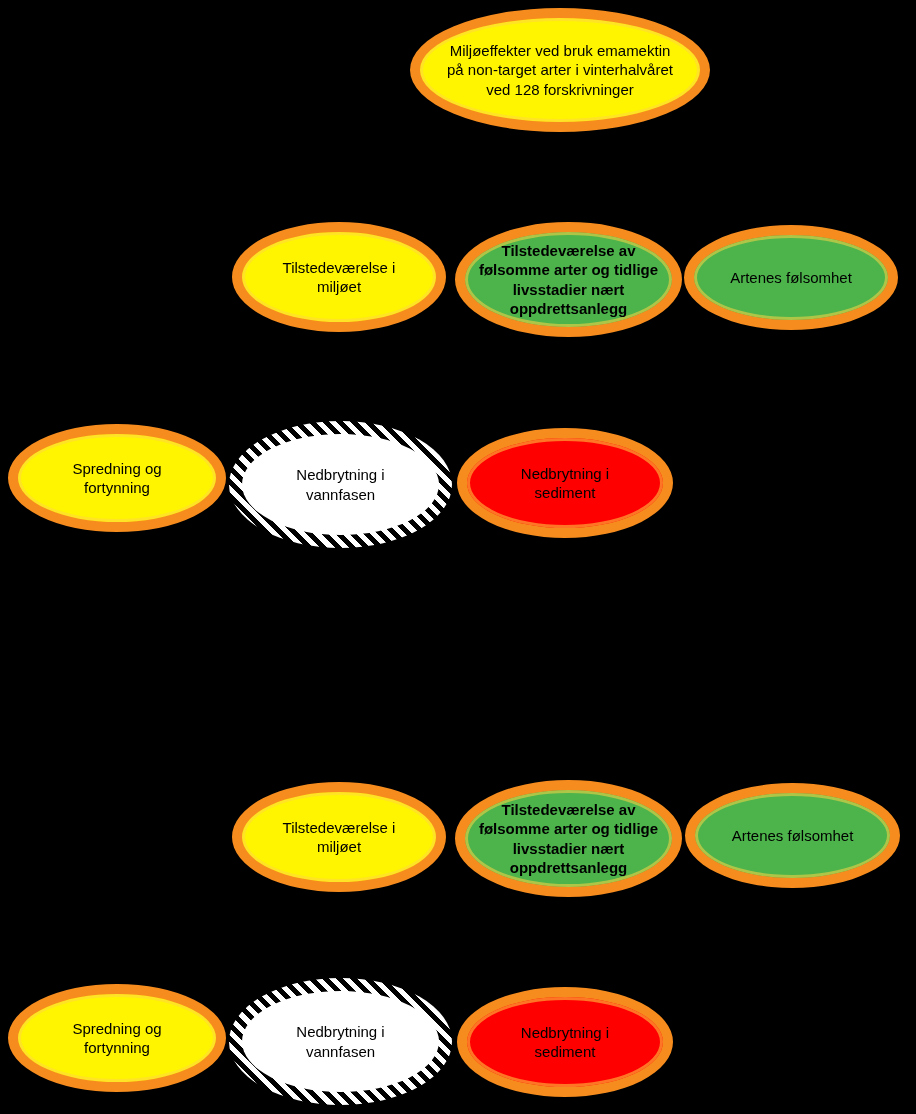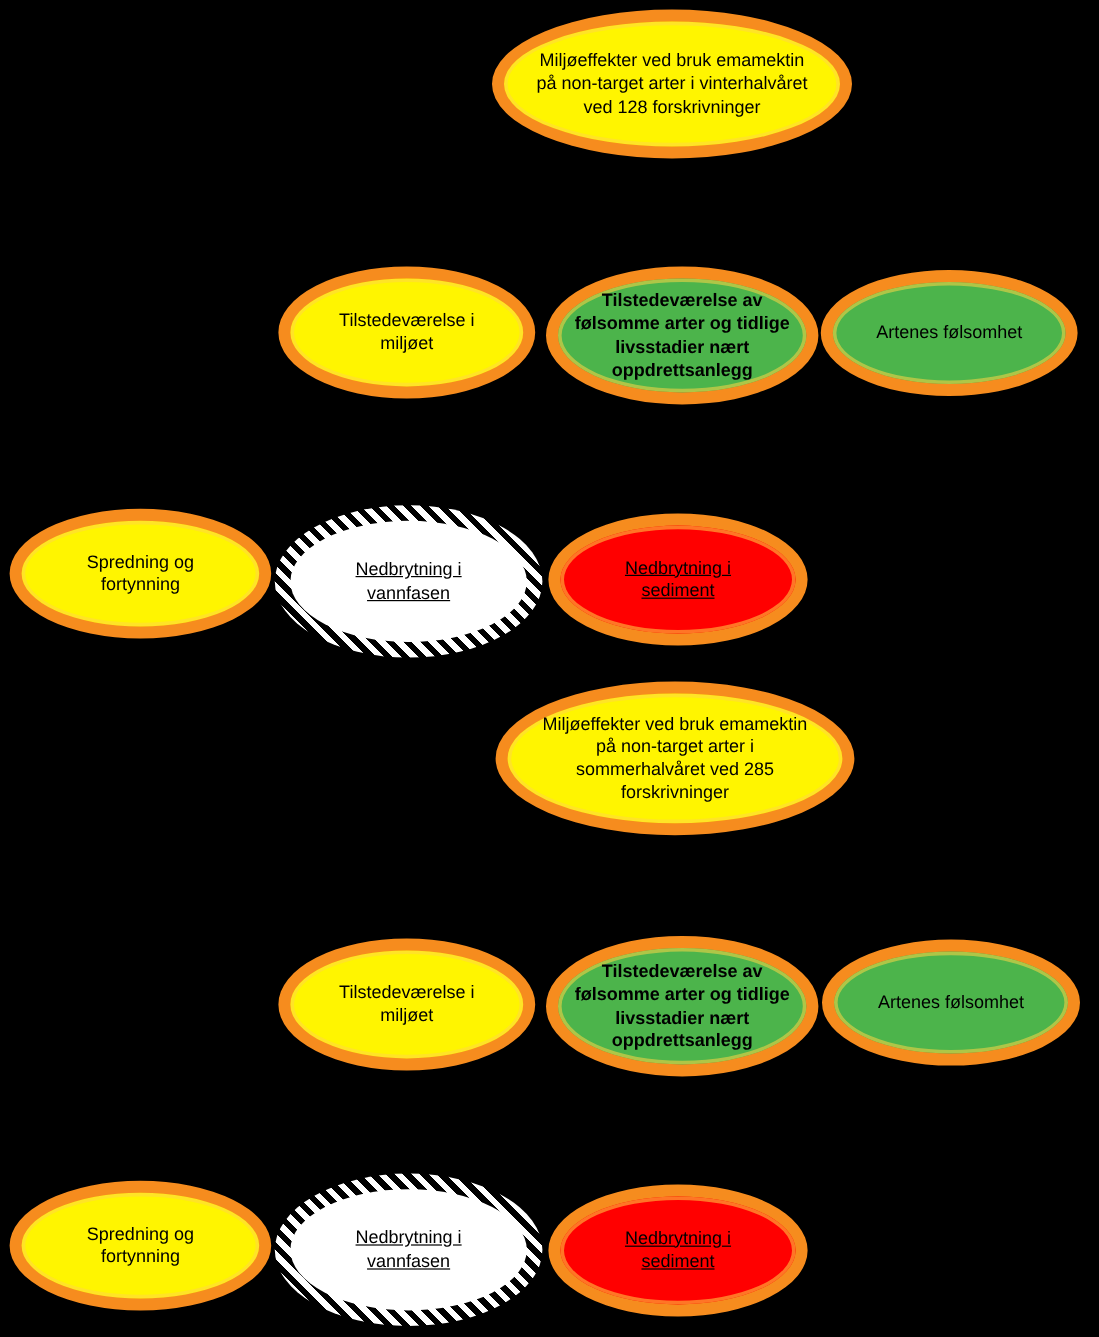--- a/index.html
+++ b/index.html
@@ -26,35 +26,34 @@
     color: var(--text, #000);
     font-size: 15px;
     line-height: 1.28;
   }
   .ringed {
     border: 10px solid var(--orange, #F68C1E);
     box-shadow: inset 0 0 0 3px rgba(255, 213, 70, 0.55);
   }
   .fill-yellow { background: var(--yellow, #FFF500); }
   .fill-green  { background: var(--green, #4CB44B); }
-  .fill-red    { background: var(--red, #FF0000); text-decoration: underline; }
+  .fill-red    { background: var(--red, #FF0000); }
   .hatched {
     background: repeating-linear-gradient(45deg,
       var(--white, #fff) 0 5px,
       var(--hatch, #000) 5px 10px);
   }
   .hatch-inner {
     position: absolute;
     inset: 13px;
     border-radius: 50%;
     background: var(--white, #fff);
     display: flex;
     align-items: center;
     justify-content: center;
-    text-decoration: underline;
   }
   .pad-root  { padding: 0 25px; }
   .pad-mid   { padding: 0 8px; font-weight: bold; }
   .pad-small { padding: 0 28px; text-align: center; }
   .pad-one   { padding: 0 10px; align-items: center; }
   .hatch-inner .label { padding: 0 20px; }
 </style>
 </head>
 <body>
 
@@ -83,23 +82,20 @@
   <div class="node hatched" style="left:229px; top:421px; width:223px; height:127px;">
     <div class="hatch-inner">
       <span class="label">Nedbrytning i vannfasen</span>
     </div>
   </div>
 
   <div class="node ringed fill-red pad-small" style="left:457px; top:428px; width:216px; height:110px;">
     <span class="label">Nedbrytning i sediment</span>
   </div>
 
-  <div class="node ringed fill-yellow pad-root" style="left:413px; top:568px; width:299px; height:128px;">
-    <span class="label">Miljøeffekter ved bruk emamektin på non-target arter i sommerhalvåret ved 285 forskrivninger</span>
-  </div>
 
   <div class="node ringed fill-yellow pad-small" style="left:232px; top:782px; width:214px; height:110px;">
     <span class="label">Tilstedeværelse i miljøet</span>
   </div>
 
   <div class="node ringed fill-green pad-mid" style="left:455px; top:780px; width:227px; height:117px;">
     <span class="label">Tilstedeværelse av følsomme arter og tidlige livsstadier nært oppdrettsanlegg</span>
   </div>
 
   <div class="node ringed fill-green pad-one" style="left:685px; top:783px; width:215px; height:105px;">

